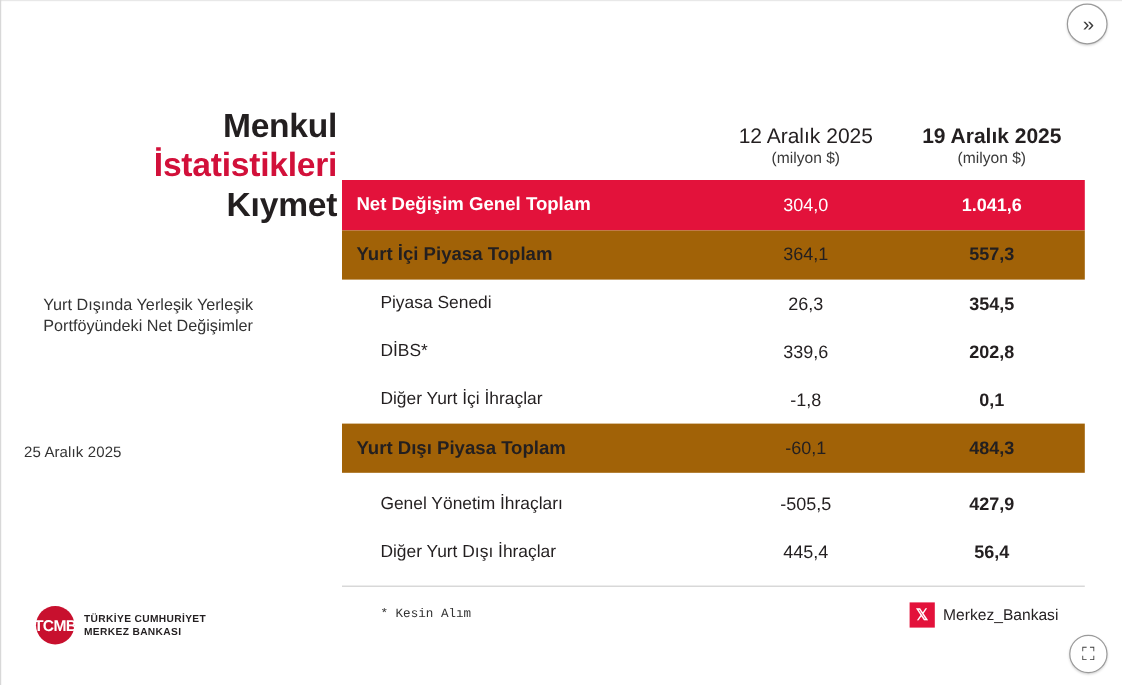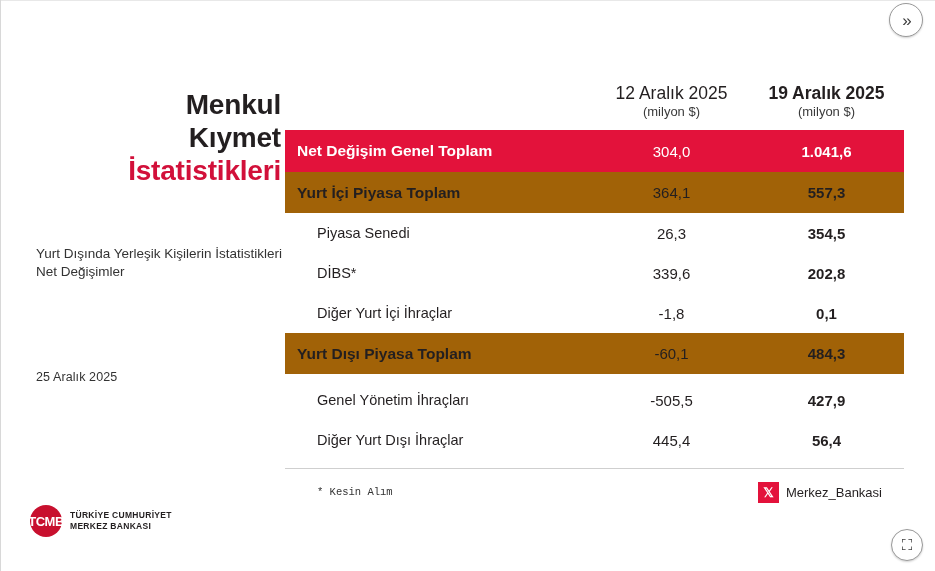--- a/index.html
+++ b/index.html
@@ -89,21 +89,21 @@
     position: absolute;
     left: 36px;
     top: 245px;
     width: 250px;
     font-size: 13.5px;
     line-height: 1.35;
     color: #333333;
   }
   .doc-date {
     position: absolute;
-    left: 36px;
+    left: 20px;
     top: 370px;
     font-size: 12.5px;
     color: #333333;
     letter-spacing: 0.1px;
   }
   
   .logo-wrap {
     position: absolute;
     left: 30px;
     bottom: 34px;
@@ -128,21 +128,21 @@
     font-size: 8.5px;
     font-weight: bold;
     line-height: 1.25;
     color: #231f20;
     letter-spacing: 0.3px;
   }
   
   .table {
     position: absolute;
     left: 285px;
-    top: 84px;
+    top: 104px;
     width: 619px;
   }
   .col-head {
     display: flex;
     height: 46px;
     align-items: flex-start;
   }
   .col-head .label-cell { flex: 1 1 auto; }
   .col-head .val-cell {
     width: 155px;
@@ -253,25 +253,25 @@
   <div class="nav-btn" id="next-btn">
     <span>»</span>
   </div>
 
   <div class="nav-btn" id="fit-btn">
     <span>⛶</span>
   </div>
 
   <div class="title-block">
     <div class="title-line">Menkul</div>
+    <div class="title-line accent">İstatistikleri</div>
     <div class="title-line">Kıymet</div>
-    <div class="title-line accent">İstatistikleri</div>
-  </div>
-
-  <div class="subtitle">Yurt Dışında Yerleşik Kişilerin İstatistikleri Net Değişimler</div>
+  </div>
+
+  <div class="subtitle">Yurt Dışında Yerleşik Yerleşik Portföyündeki Net Değişimler</div>
   <div class="doc-date">25 Aralık 2025</div>
 
   <div class="logo-wrap">
     <div class="logo-mark">TCMB</div>
     <div class="logo-text">
       <div>TÜRKİYE CUMHURİYET</div>
       <div>MERKEZ BANKASI</div>
     </div>
   </div>
 

